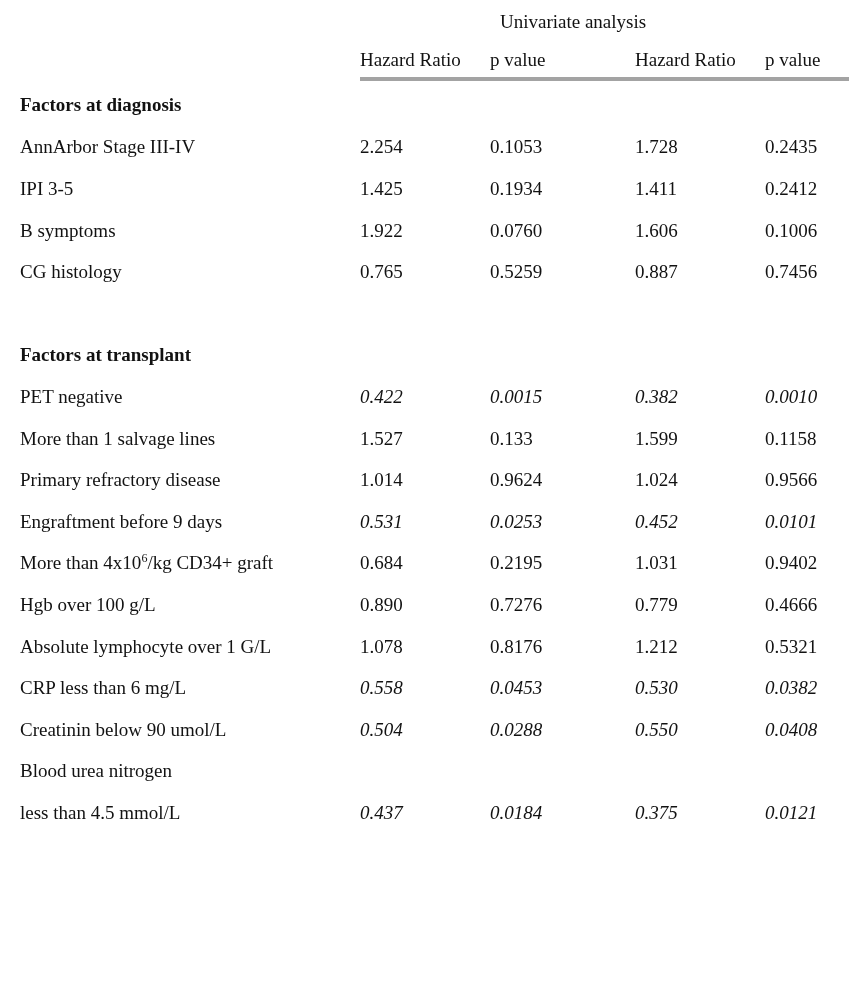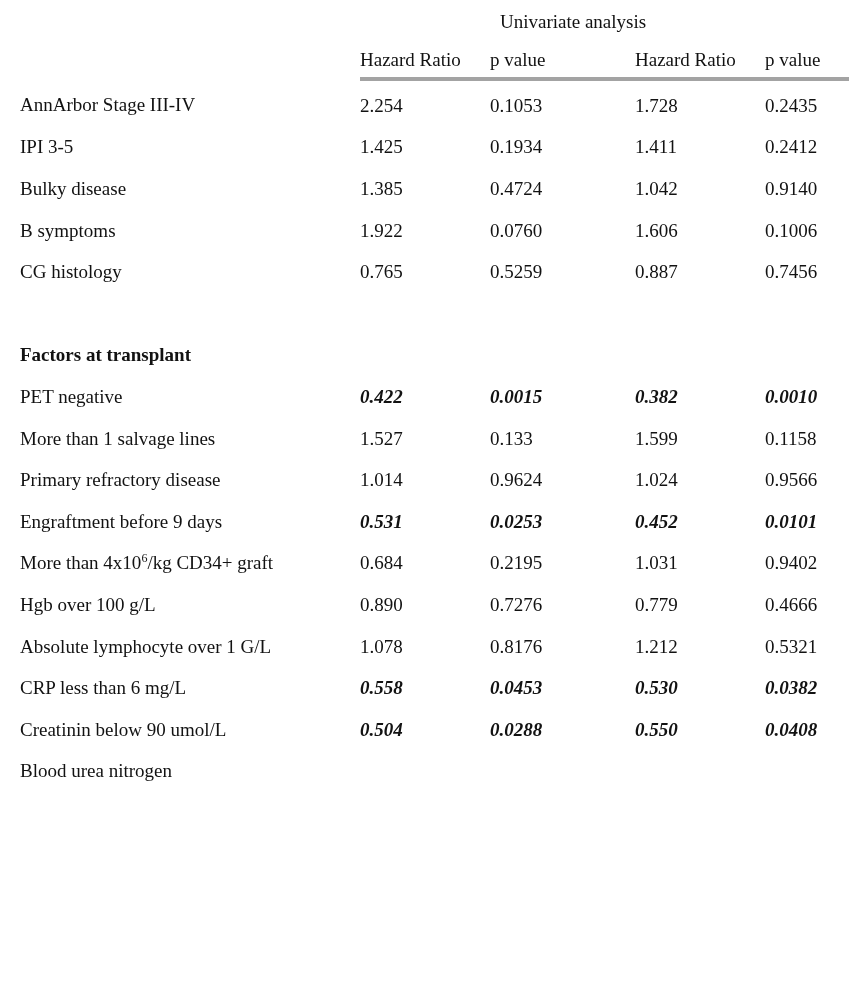--- a/index.html
+++ b/index.html
@@ -33,21 +33,21 @@
   tr.group-row td { height: 40px; font-weight: bold; }
   td.efs-cell { padding-left: 67px; }
   td.os-cell  { padding-left: 61px; }
   tr.colhead-row td { height: 34px; }
   tr.colhead-row td.ch { border-bottom: 4px solid #a3a3a3; }
   tbody td { height: 41.6px; }
   tbody tr:first-child td { padding-top: 4px; }
   tr.section td.label-cell { font-weight: bold; }
   td.value-cell { font-weight: normal; }
   td.value-cell.sig {
-    font-weight: bold;
+    font-weight: normal;
     font-style: italic;
     margin-left: 45px;
   }
   sup {
     font-size: 12px;
     vertical-align: super;
     line-height: 0;
   }
 </style>
 </head>
@@ -70,42 +70,42 @@
     </tr>
     <tr class="colhead-row">
       <td></td>
       <td class="ch">Hazard Ratio</td>
       <td class="ch">p value</td>
       <td class="ch">Hazard Ratio</td>
       <td class="ch">p value</td>
     </tr>
   </thead>
   <tbody id="table-body">
+      <tr class="section">
+        <td class="label-cell">Factors at diagnosis</td>
+        <td class="value-cell"></td>
+        <td class="value-cell"></td>
+        <td class="value-cell"></td>
+        <td class="value-cell"></td>
+      </tr>
       <tr class="data">
         <td class="label-cell">AnnArbor Stage III-IV</td>
         <td class="value-cell">2.254</td>
         <td class="value-cell">0.1053</td>
         <td class="value-cell">1.728</td>
         <td class="value-cell">0.2435</td>
       </tr>
       <tr class="data">
         <td class="label-cell">IPI 3-5</td>
         <td class="value-cell">1.425</td>
         <td class="value-cell">0.1934</td>
         <td class="value-cell">1.411</td>
         <td class="value-cell">0.2412</td>
       </tr>
       <tr class="data">
-        <td class="label-cell">Bulky disease</td>
-        <td class="value-cell">1.385</td>
-        <td class="value-cell">0.4724</td>
-        <td class="value-cell">1.042</td>
-        <td class="value-cell">0.9140</td>
-      </tr>
-      <tr class="data">
         <td class="label-cell">B symptoms</td>
         <td class="value-cell">1.922</td>
         <td class="value-cell">0.0760</td>
         <td class="value-cell">1.606</td>
         <td class="value-cell">0.1006</td>
       </tr>
       <tr class="data">
         <td class="label-cell">CG histology</td>
         <td class="value-cell">0.765</td>
         <td class="value-cell">0.5259</td>
@@ -189,14 +189,21 @@
         <td class="value-cell sig">0.550</td>
         <td class="value-cell sig">0.0408</td>
       </tr>
       <tr class="data">
         <td class="label-cell">Blood urea nitrogen</td>
         <td class="value-cell"></td>
         <td class="value-cell"></td>
         <td class="value-cell"></td>
         <td class="value-cell"></td>
       </tr>
+      <tr class="data">
+        <td class="label-cell">less than 4.5 mmol/L</td>
+        <td class="value-cell sig">0.437</td>
+        <td class="value-cell sig">0.0184</td>
+        <td class="value-cell sig">0.375</td>
+        <td class="value-cell sig">0.0121</td>
+      </tr>
     </tbody>
 </table>
 
 </body></html>

